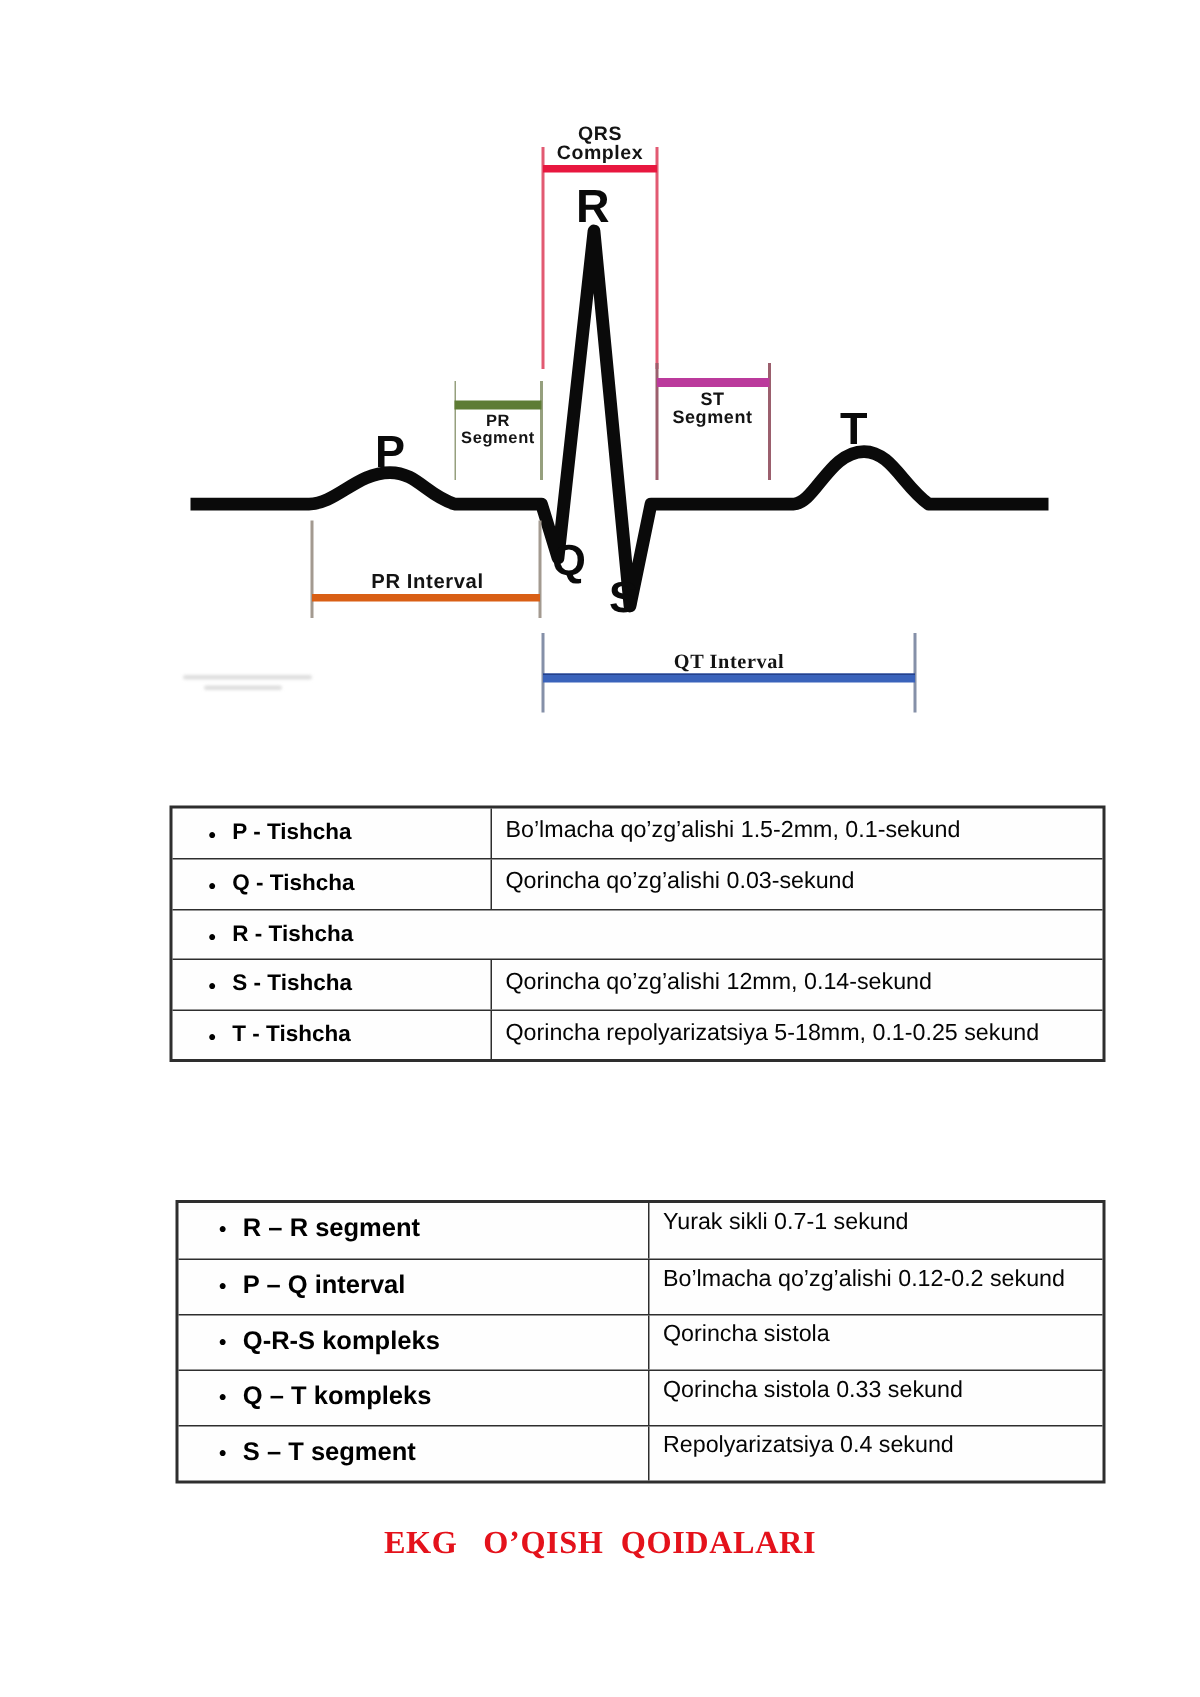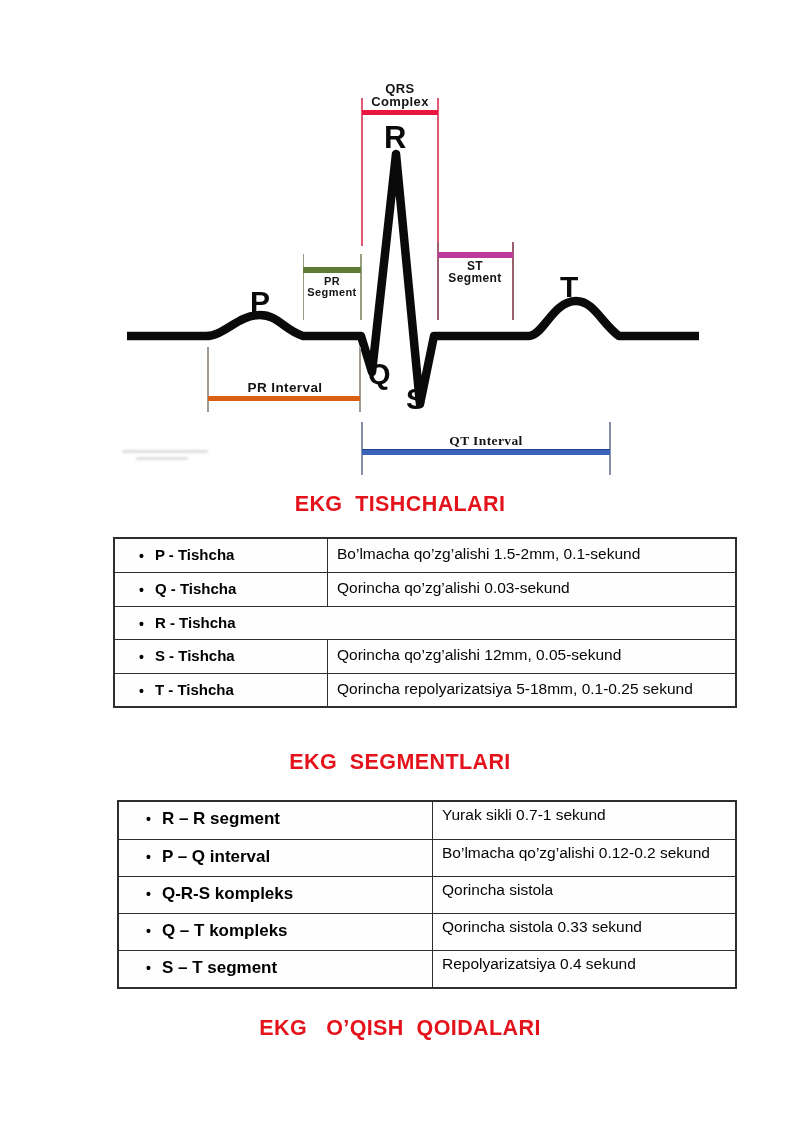--- a/index.html
+++ b/index.html
@@ -102,21 +102,20 @@
     <div class="vline" style="left: 609px; top: 422px; height: 53px; width: 1.5px; background: rgb(133, 144, 168);"></div>
     <div class="bracket-label" style="left:380px;top:433px;width:212px;font-size:13.5px;letter-spacing:0.4px;font-family:Liberation Serif, serif;">QT Interval</div>
     <div class="bar" style="left: 361.5px; top: 449px; width: 248.5px; height: 6px; border-top: 1.5px solid rgb(36, 65, 140); background: rgb(58, 99, 187);"></div>
 
     <div>
       <div class="watermark-line" style="left:122px;top:450px;width:86px;height:3px;"></div>
       <div class="watermark-line" style="left:136px;top:457px;width:52px;height:3px;"></div>
     </div>
   </div>
 
-  <div class="red-heading" style="top: 492px; color: rgb(228, 18, 27);">EKG  TISHCHALARI</div>
 
   <div class="dtable t1" style="left:113px;top:537px;width:624px;">
     <div class="trow">
       <div class="tcell c1">
           <span class="bullet">•</span>
           <span>P - Tishcha</span>
         </div>
       <div class="tcell c2">Bo’lmacha qo’zg’alishi 1.5-2mm, 0.1-sekund</div>
     </div>
     <div class="trow">
@@ -130,32 +129,31 @@
       <div class="tcell c1">
           <span class="bullet">•</span>
           <span>R - Tishcha</span>
         </div>
     </div>
     <div class="trow">
       <div class="tcell c1">
           <span class="bullet">•</span>
           <span>S - Tishcha</span>
         </div>
-      <div class="tcell c2">Qorincha qo’zg’alishi 12mm, 0.05-sekund</div>
+      <div class="tcell c2">Qorincha qo’zg’alishi 12mm, 0.14-sekund</div>
     </div>
     <div class="trow">
       <div class="tcell c1">
           <span class="bullet">•</span>
           <span>T - Tishcha</span>
         </div>
       <div class="tcell c2">Qorincha repolyarizatsiya 5-18mm, 0.1-0.25 sekund</div>
     </div>
   </div>
 
-  <div class="red-heading" style="top: 750px; color: rgb(228, 18, 27);">EKG  SEGMENTLARI</div>
 
   <div class="dtable t2" style="left:117px;top:800px;width:620px;">
     <div class="trow">
       <div class="tcell c1">
           <span class="bullet">•</span>
           <span>R – R segment</span>
         </div>
       <div class="tcell c2">Yurak sikli 0.7-1 sekund</div>
     </div>
     <div class="trow">
@@ -181,15 +179,15 @@
     </div>
     <div class="trow">
       <div class="tcell c1">
           <span class="bullet">•</span>
           <span>S – T segment</span>
         </div>
       <div class="tcell c2">Repolyarizatsiya 0.4 sekund</div>
     </div>
   </div>
 
-  <div class="red-heading" style="top: 1016px; color: rgb(228, 18, 27);">EKG   O’QISH  QOIDALARI</div>
+  <div class="red-heading" style="top: 1016px; color: rgb(228, 18, 27); font-family: Liberation Serif, serif;">EKG   O’QISH  QOIDALARI</div>
 
 </div>
 
 </body></html>

